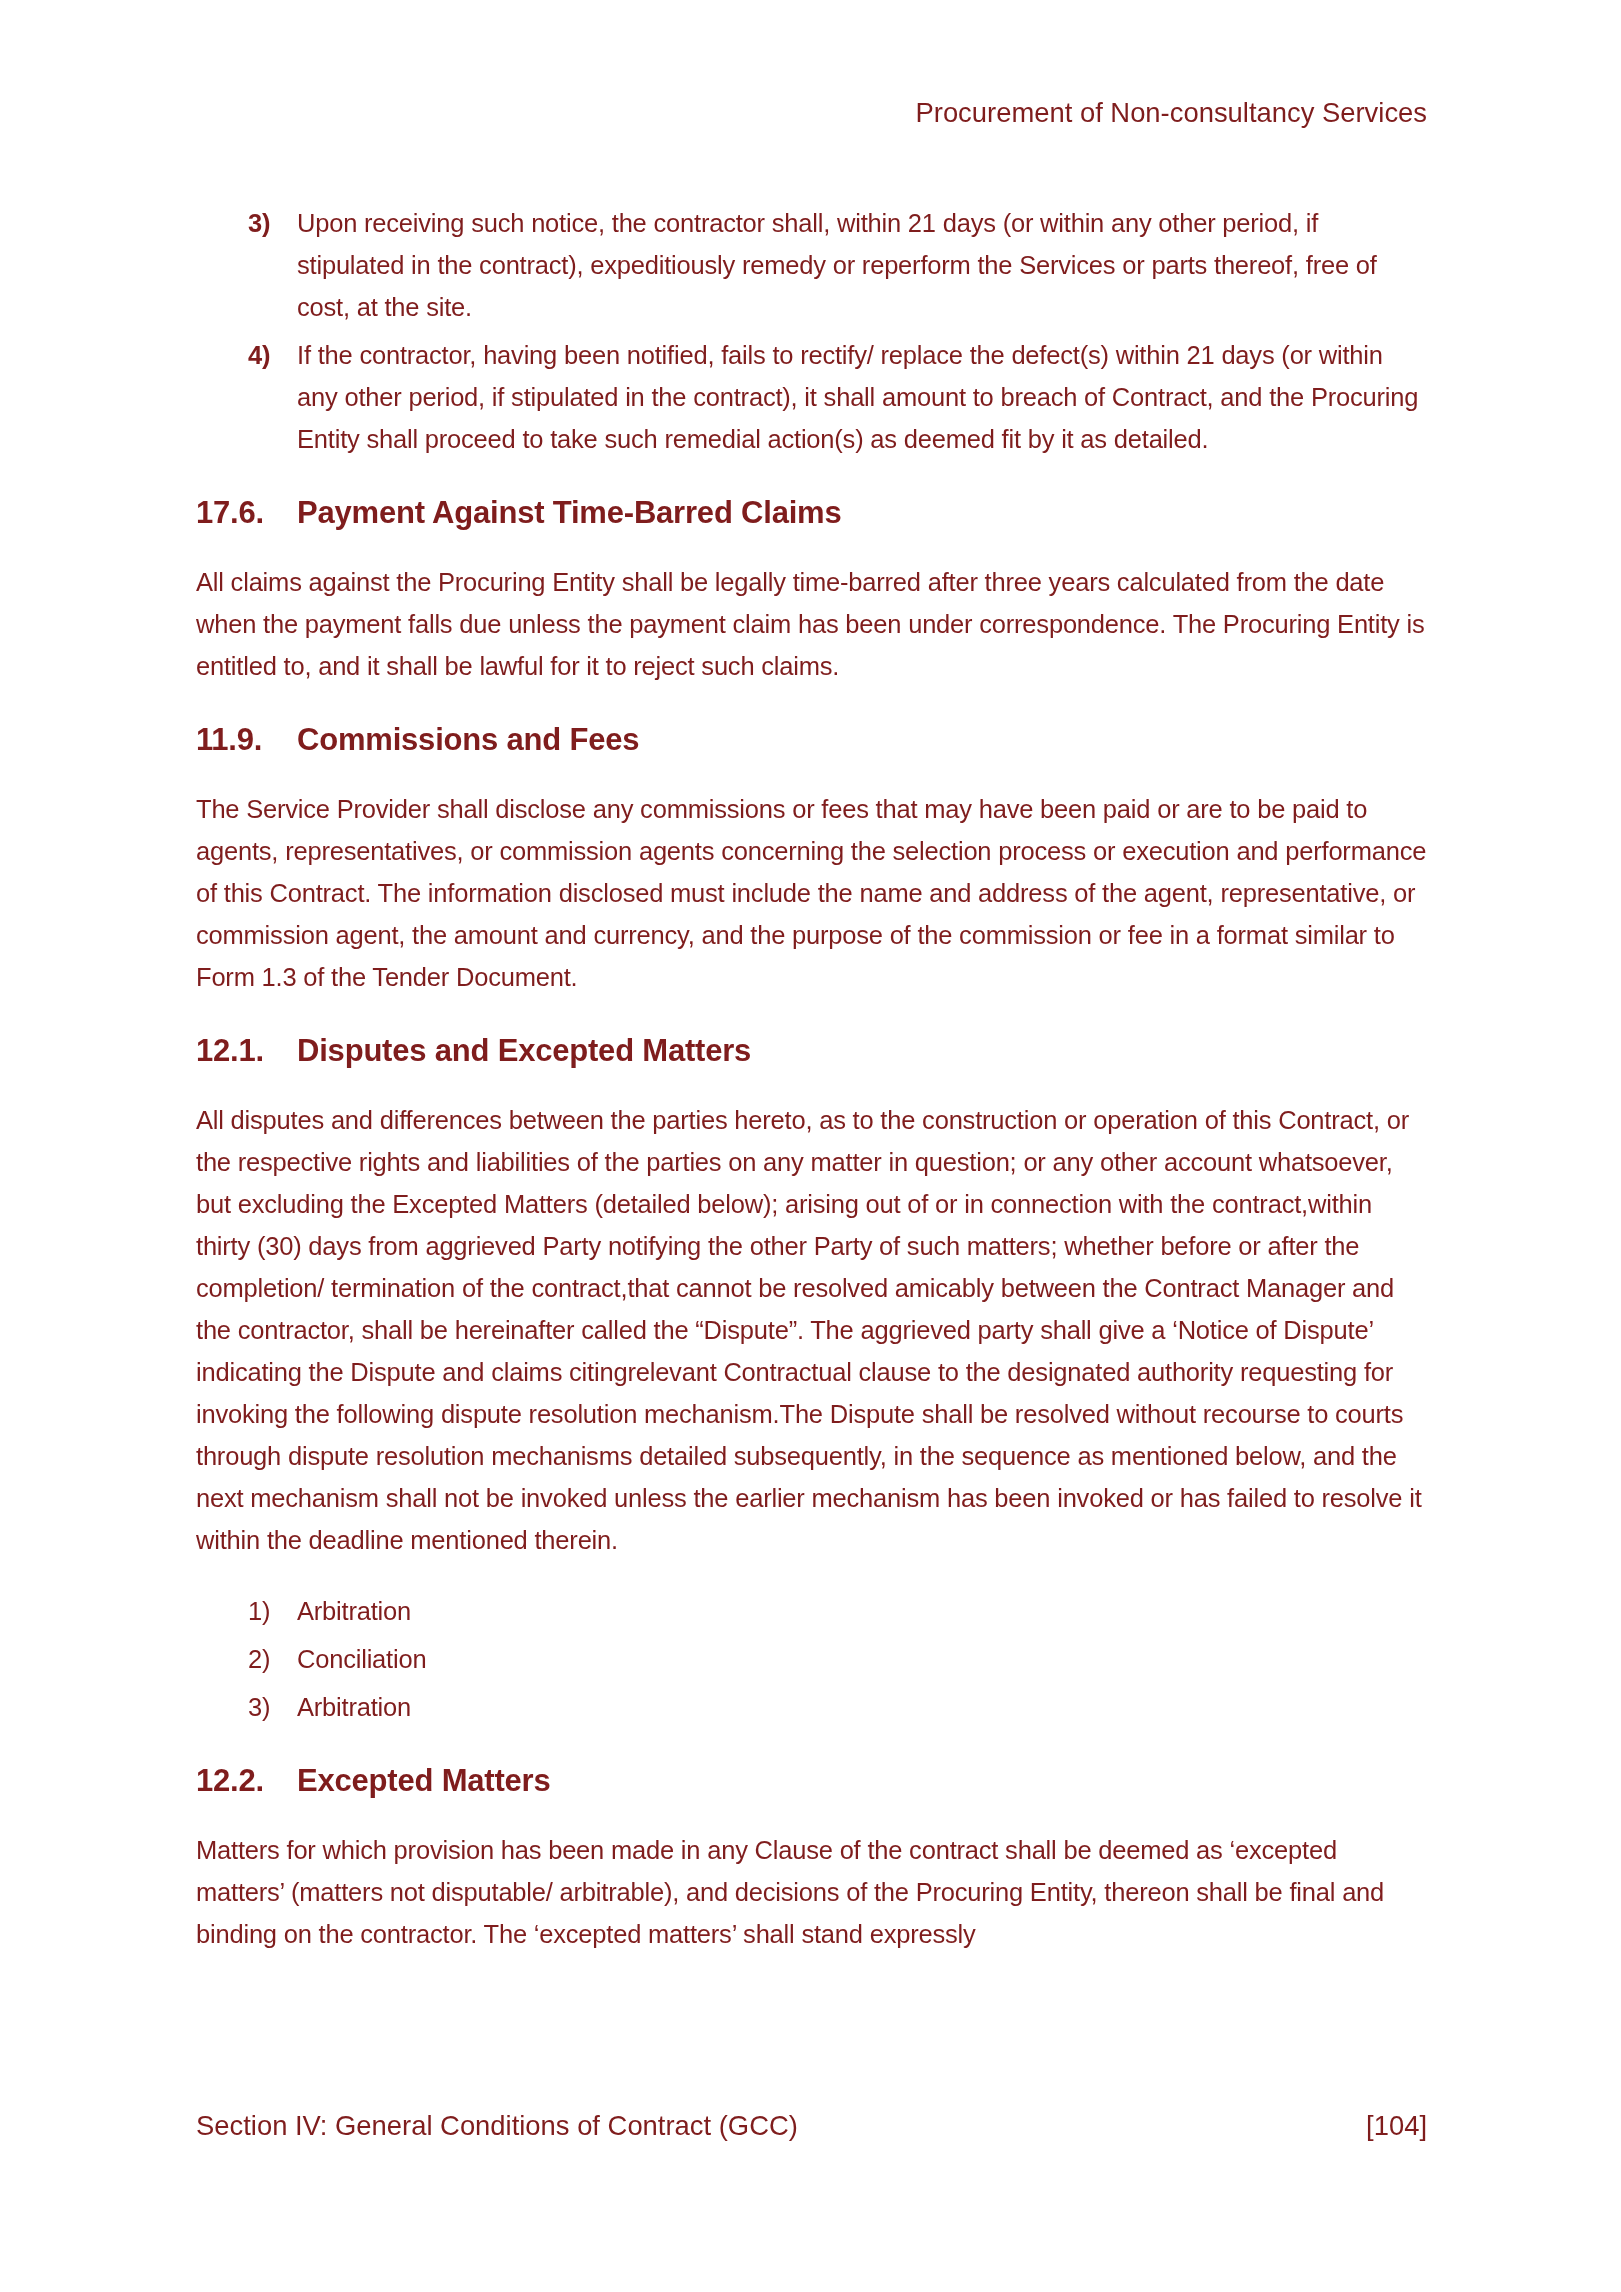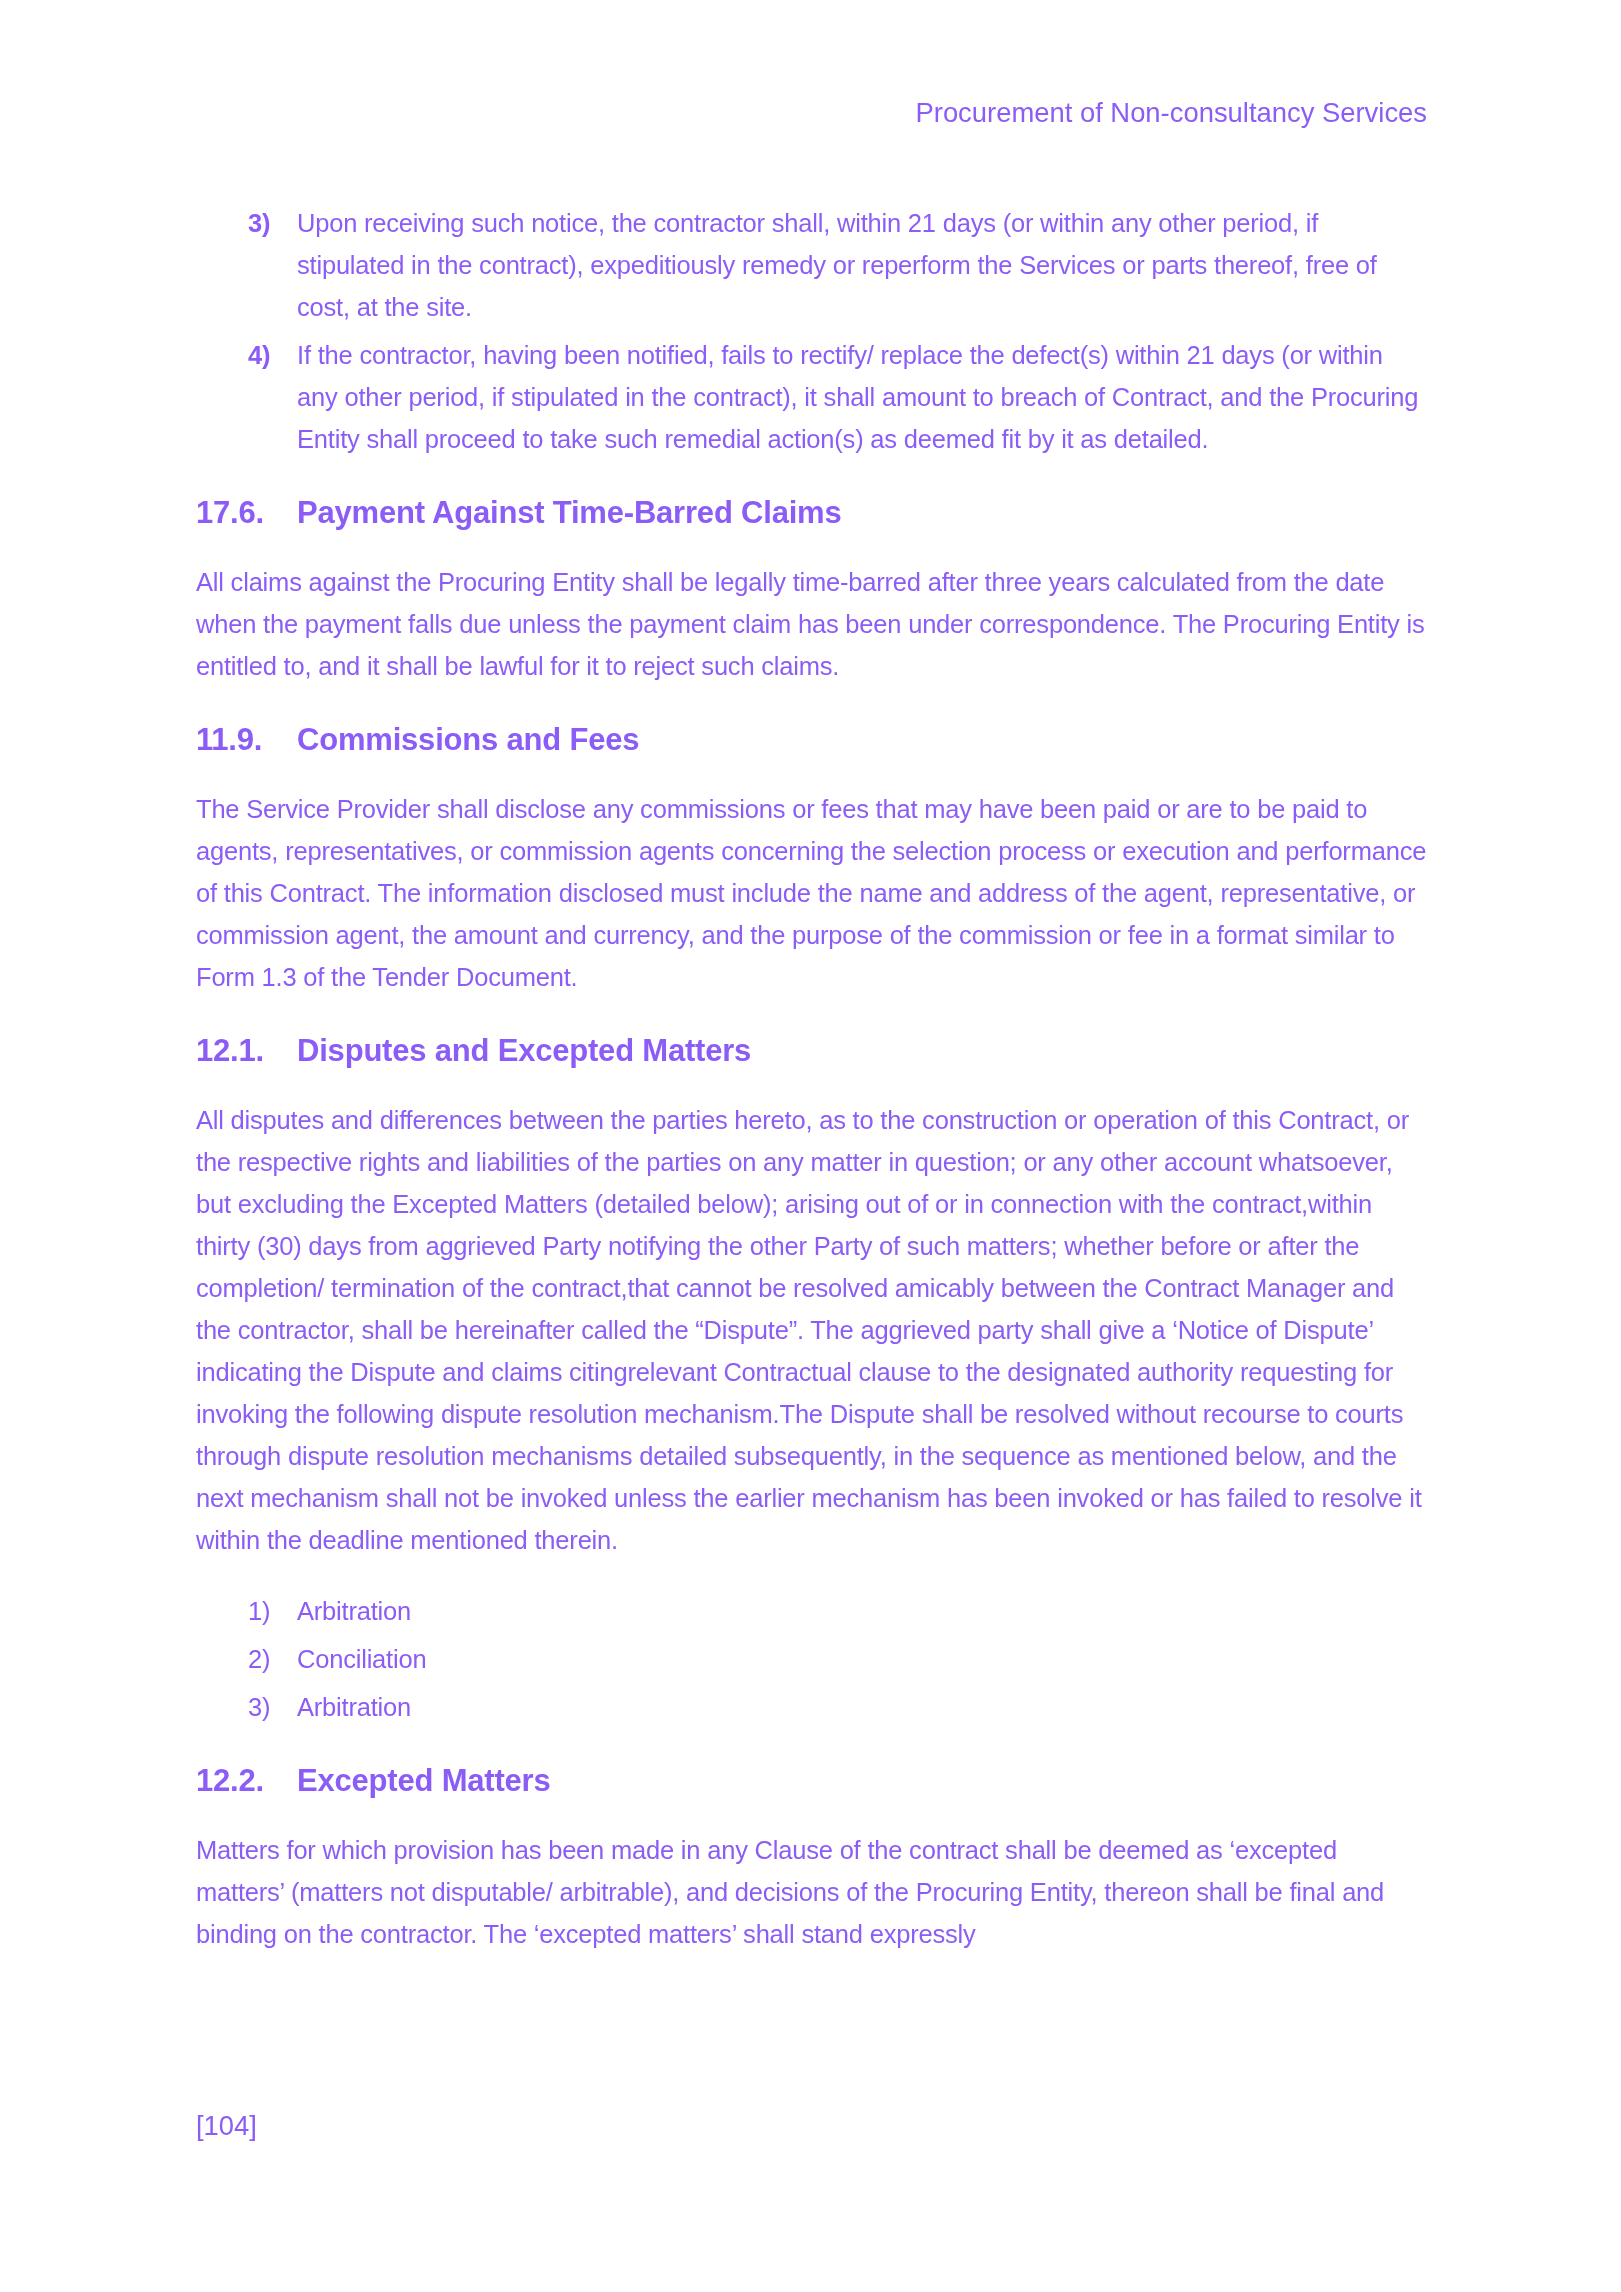--- a/index.html
+++ b/index.html
@@ -5,21 +5,21 @@
   html, body {
     margin: 0;
     padding: 0;
     background: #ffffff;
   }
   .page {
     position: relative;
     width: 1621px;
     height: 2293px;
     background: #ffffff;
-    color: #8b5cf6;
+    color: #7f1d1d;
     font-family: "Liberation Sans", sans-serif;
     overflow: hidden;
   }
   .content {
     padding: 96px 194px 0 196px;
   }
   .doc-header {
     text-align: right;
     font-size: 27.4px;
     line-height: 33px;
@@ -156,16 +156,17 @@
 
     <h2 class="sec-h2">
       <span class="h-num">12.2.</span>
       <span class="h-title">Excepted Matters</span>
     </h2>
     <p class="para body-text">Matters for which provision has been made in any Clause of the contract shall be deemed as ‘excepted matters’ (matters not disputable/ arbitrable), and decisions of the Procuring Entity, thereon shall be final and binding on the contractor. The ‘excepted matters’ shall stand expressly</p>
 
   </div>
 
   <div class="doc-footer">
+    <span>Section IV: General Conditions of Contract (GCC)</span>
     <span>[104]</span>
   </div>
 </div>
 
 
 </body></html>

